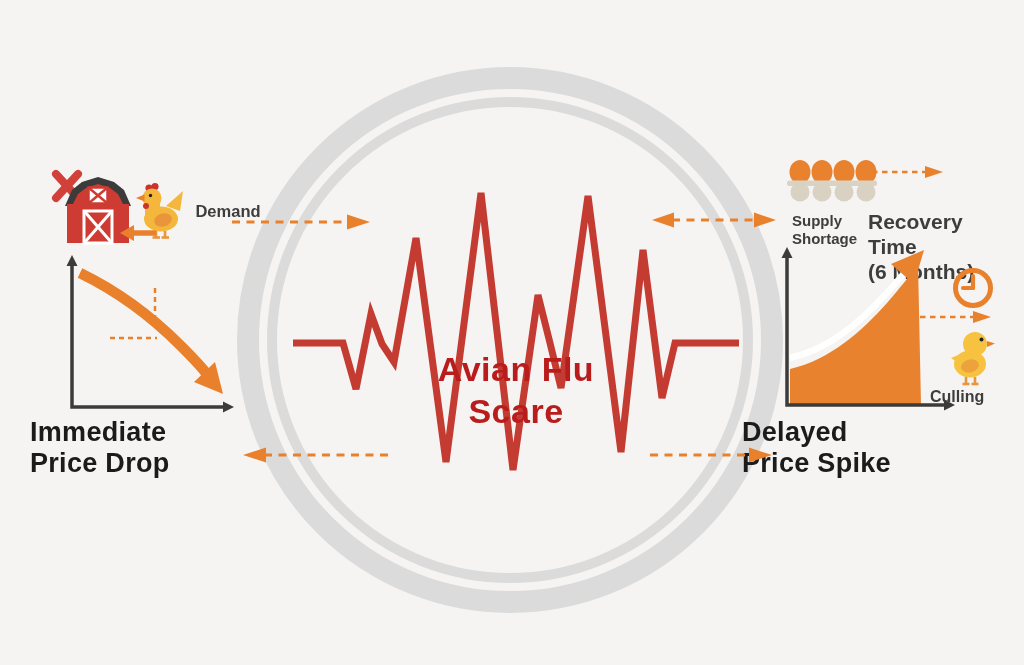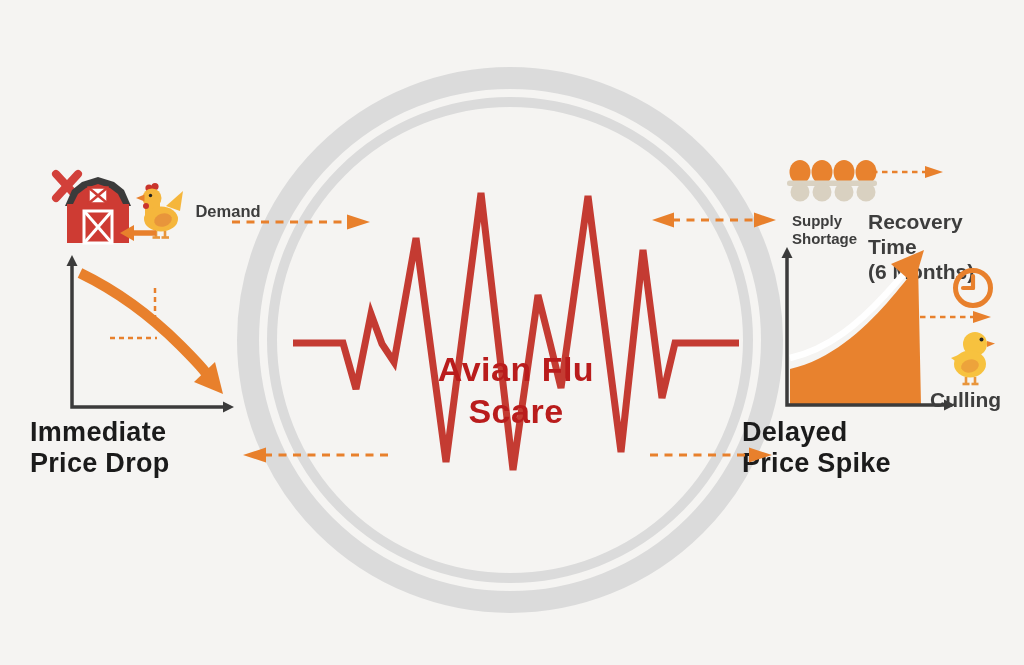--- a/index.html
+++ b/index.html
@@ -160,21 +160,21 @@
     <ellipse cx="22" cy="36" rx="16" ry="13.5" fill="#F7C23F"></ellipse>
     <ellipse cx="22" cy="38" rx="9" ry="6.5" fill="#EDA33B" transform="rotate(-15 22 38)"></ellipse>
     <polygon points="39,13 47,15.5 39,19" fill="#E8802C"></polygon>
     <circle cx="33.5" cy="11.5" r="2" fill="#222222"></circle>
     <line x1="18" y1="49" x2="18" y2="56" stroke="#E8953B" stroke-width="2.6"></line>
     <line x1="27" y1="49" x2="27" y2="56" stroke="#E8953B" stroke-width="2.6"></line>
     <line x1="14.5" y1="56" x2="21.5" y2="56" stroke="#E8953B" stroke-width="2.6"></line>
     <line x1="23.5" y1="56" x2="30.5" y2="56" stroke="#E8953B" stroke-width="2.6"></line>
   </svg>
 
-  <div class="abs lbl" style="left:930px;top:388px;width:80px;font-size:21px">Culling</div>
+  <div class="abs lbl" style="left:930px;top:388px;width:80px;font-size:16px">Culling</div>
 
   <div class="abs heading" style="left:742px;top:417px">Delayed
 Price Spike</div>
 
   <svg class="abs" style="left:650px;top:446px" width="122" height="18" viewBox="0 0 122 18">
     <line x1="0" y1="9" x2="100" y2="9" stroke="#E8802C" stroke-width="3.2" stroke-dasharray="8 6.5"></line>
     <polygon points="122,9 99,1.5 99,16.5" fill="#E8802C"></polygon>
   </svg>
 
 </div>

